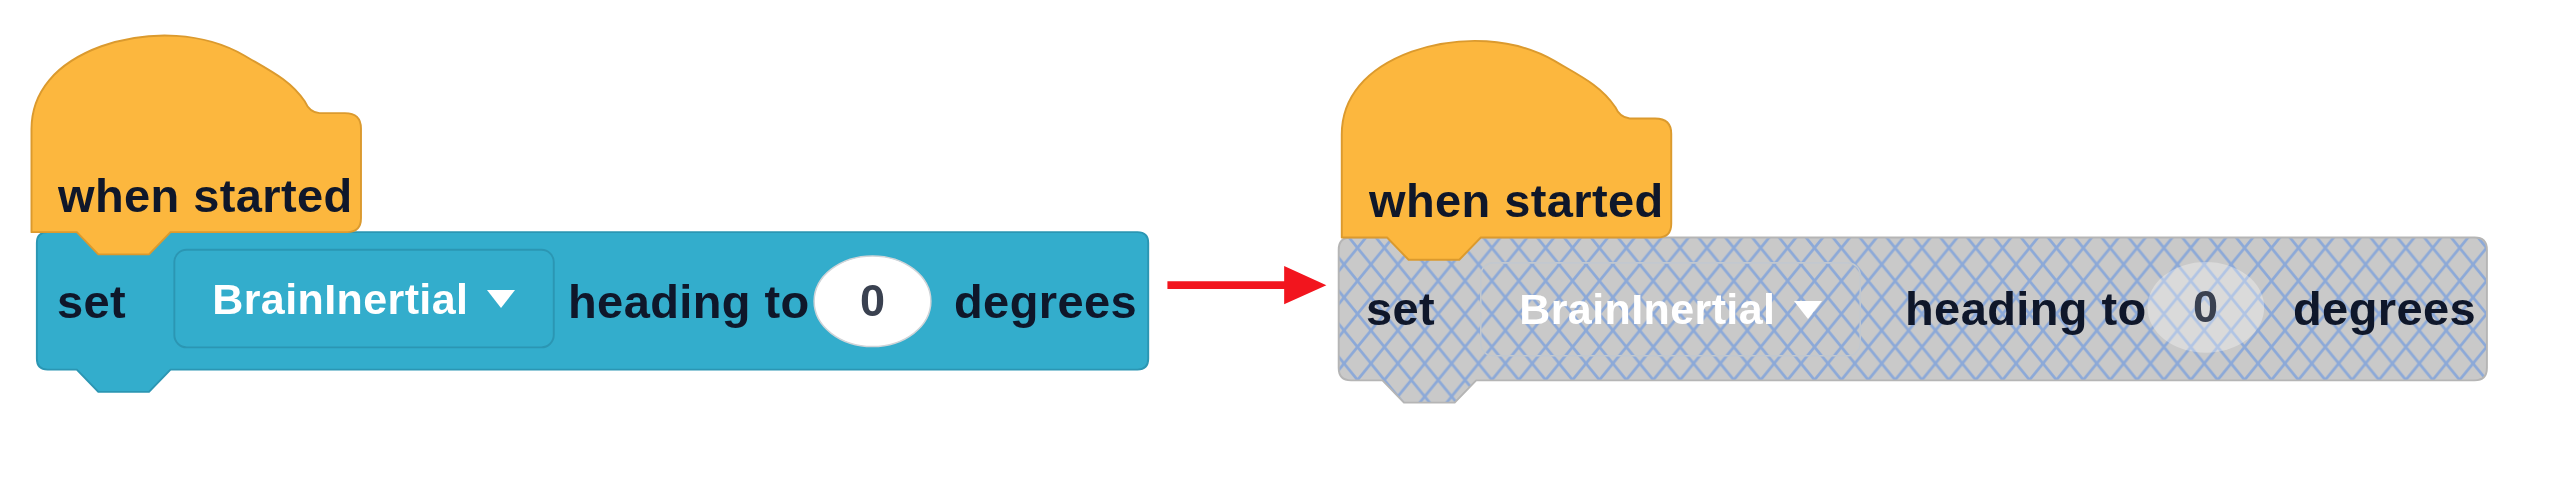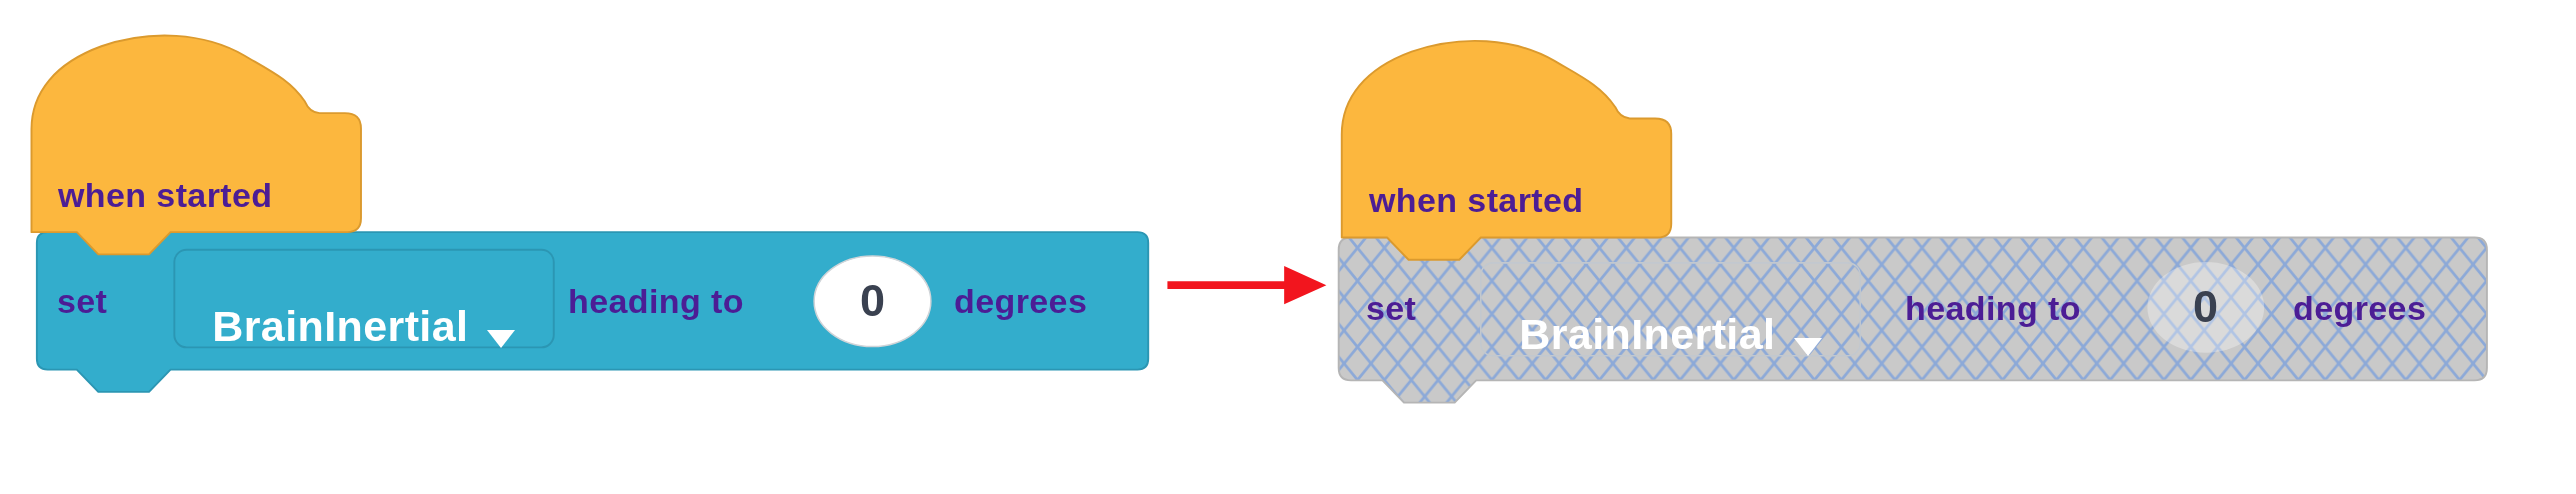--- a/index.html
+++ b/index.html
@@ -13,41 +13,41 @@
   }
   .canvas svg.shapes {
     position: absolute;
     left: 0; top: 0;
     width: 2576px; height: 495px;
   }
   .t {
     position: absolute;
     height: 43px;
     line-height: 43px;
-    font-size: 34px;
+    font-size: 47px;
     font-weight: 700;
-    color: #4c1d95;
+    color: #0f172a;
     white-space: nowrap;
     letter-spacing: 0.4px;
   }
   .num {
     position: absolute;
     width: 117px;
     height: 52px;
     line-height: 52px;
     text-align: center;
     font-size: 45px;
     font-weight: 700;
     color: #3A4150;
     white-space: nowrap;
   }
   .dd {
     position: absolute;
     display: flex;
-    align-items: flex-end;
+    align-items: center;
     justify-content: center;
     gap: 18.4px;
     cursor: pointer;
   }
   .dd .dd-label {
     position: static;
     height: 43px;
     line-height: 43px;
     font-size: 43px;
     font-weight: 700;

